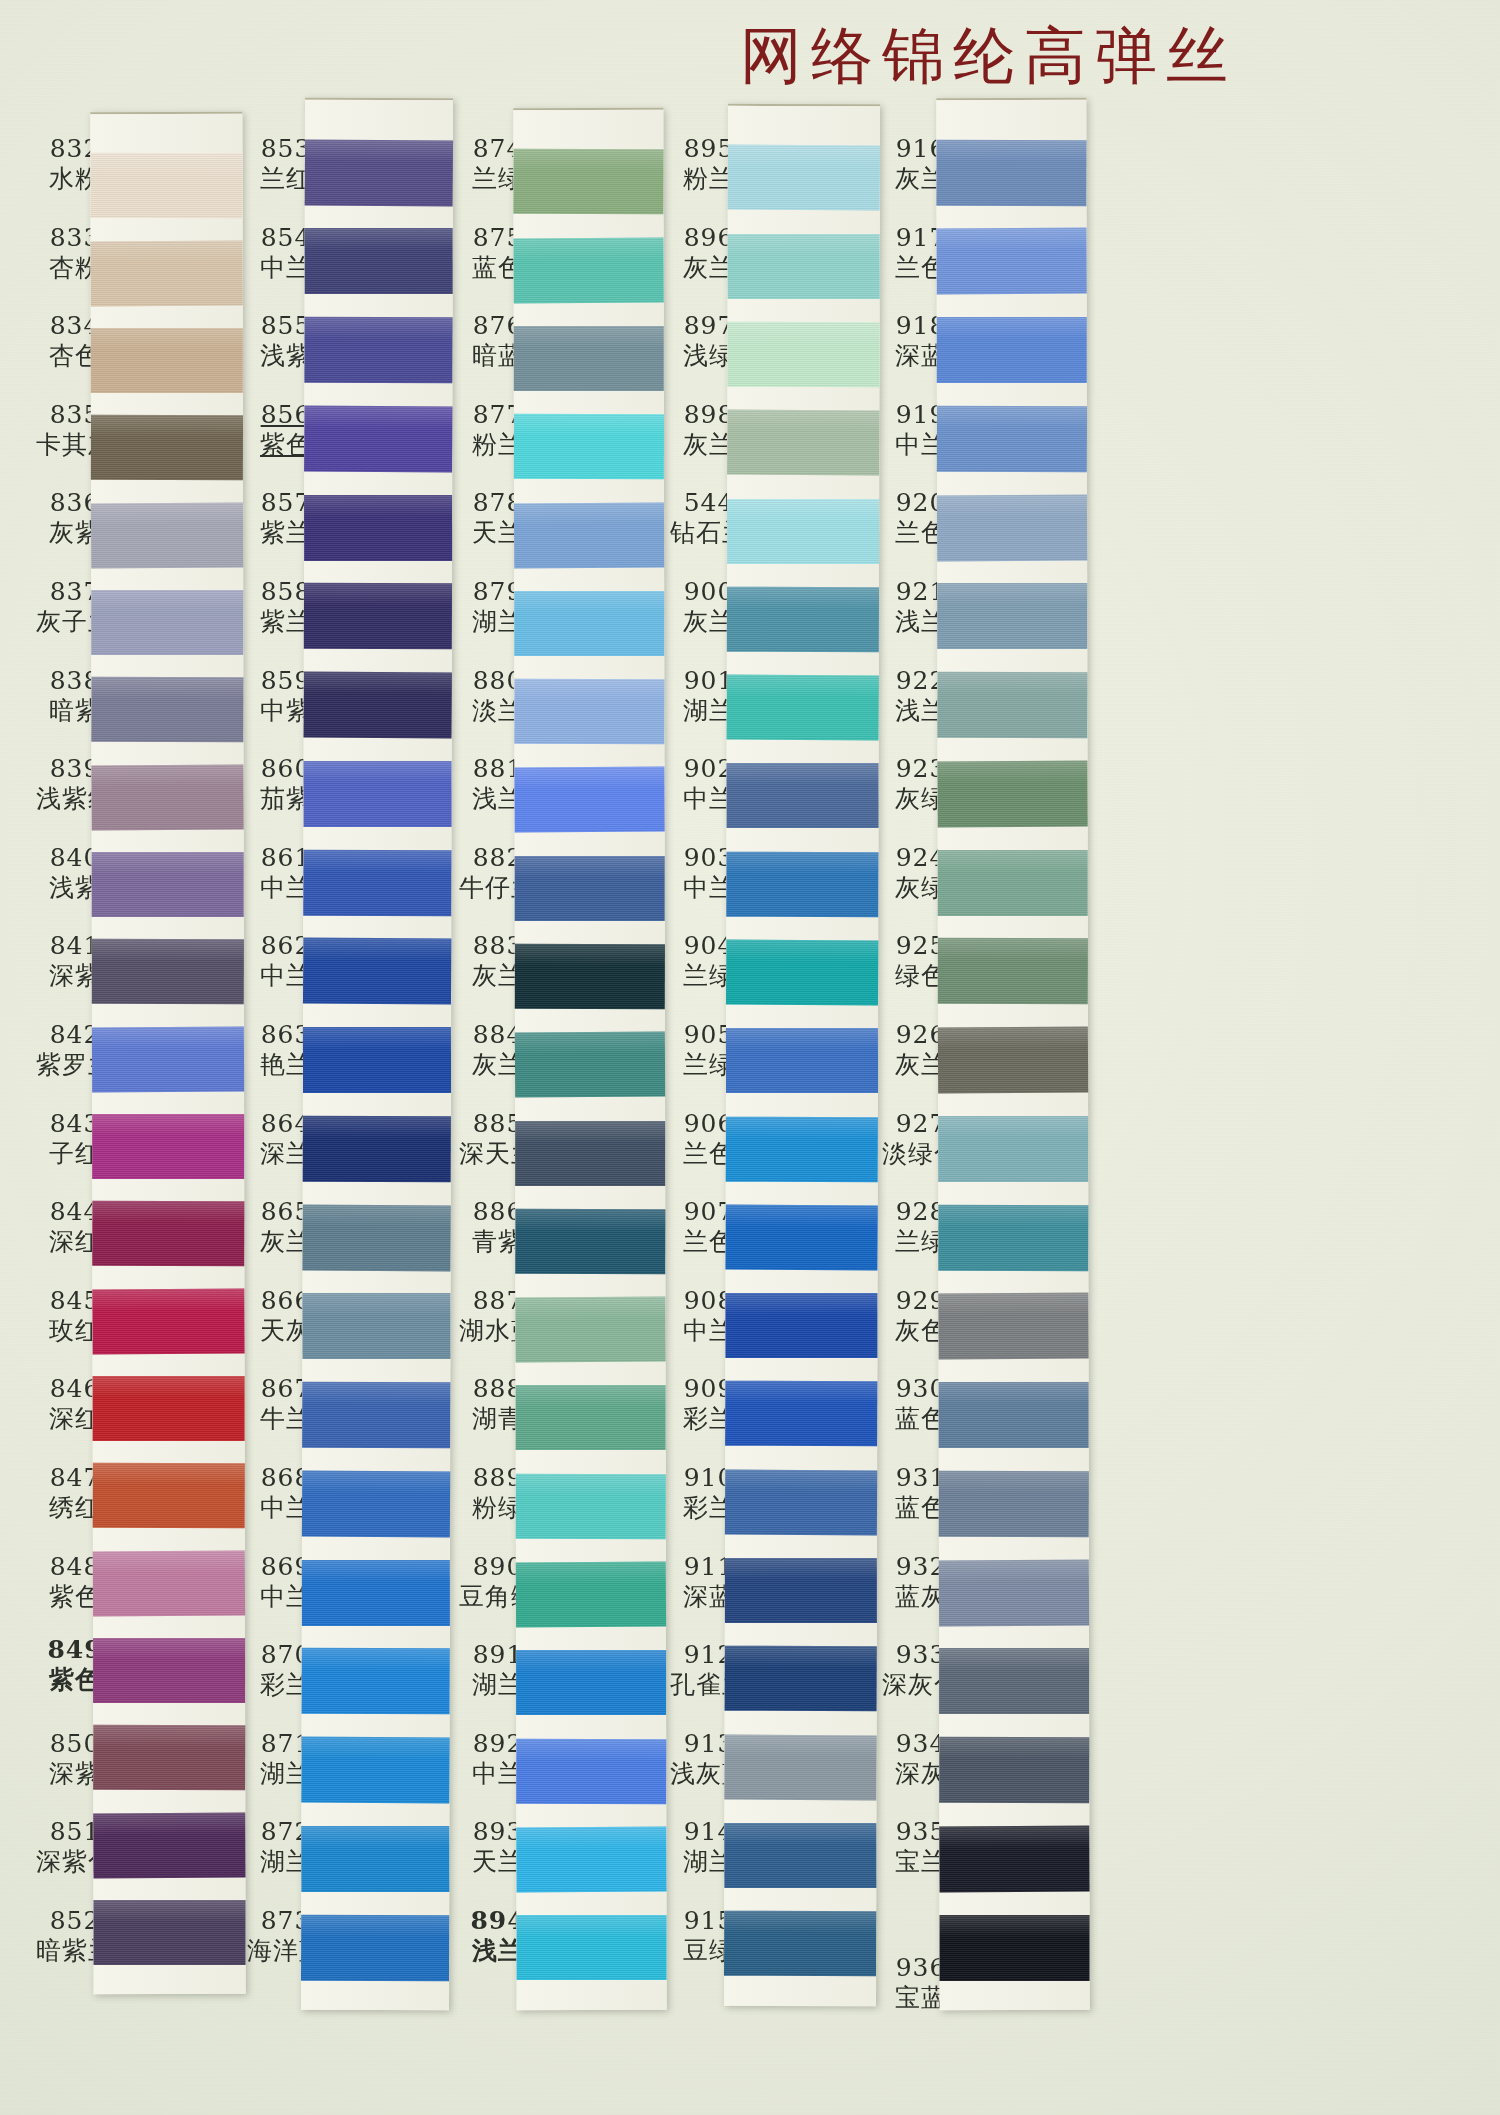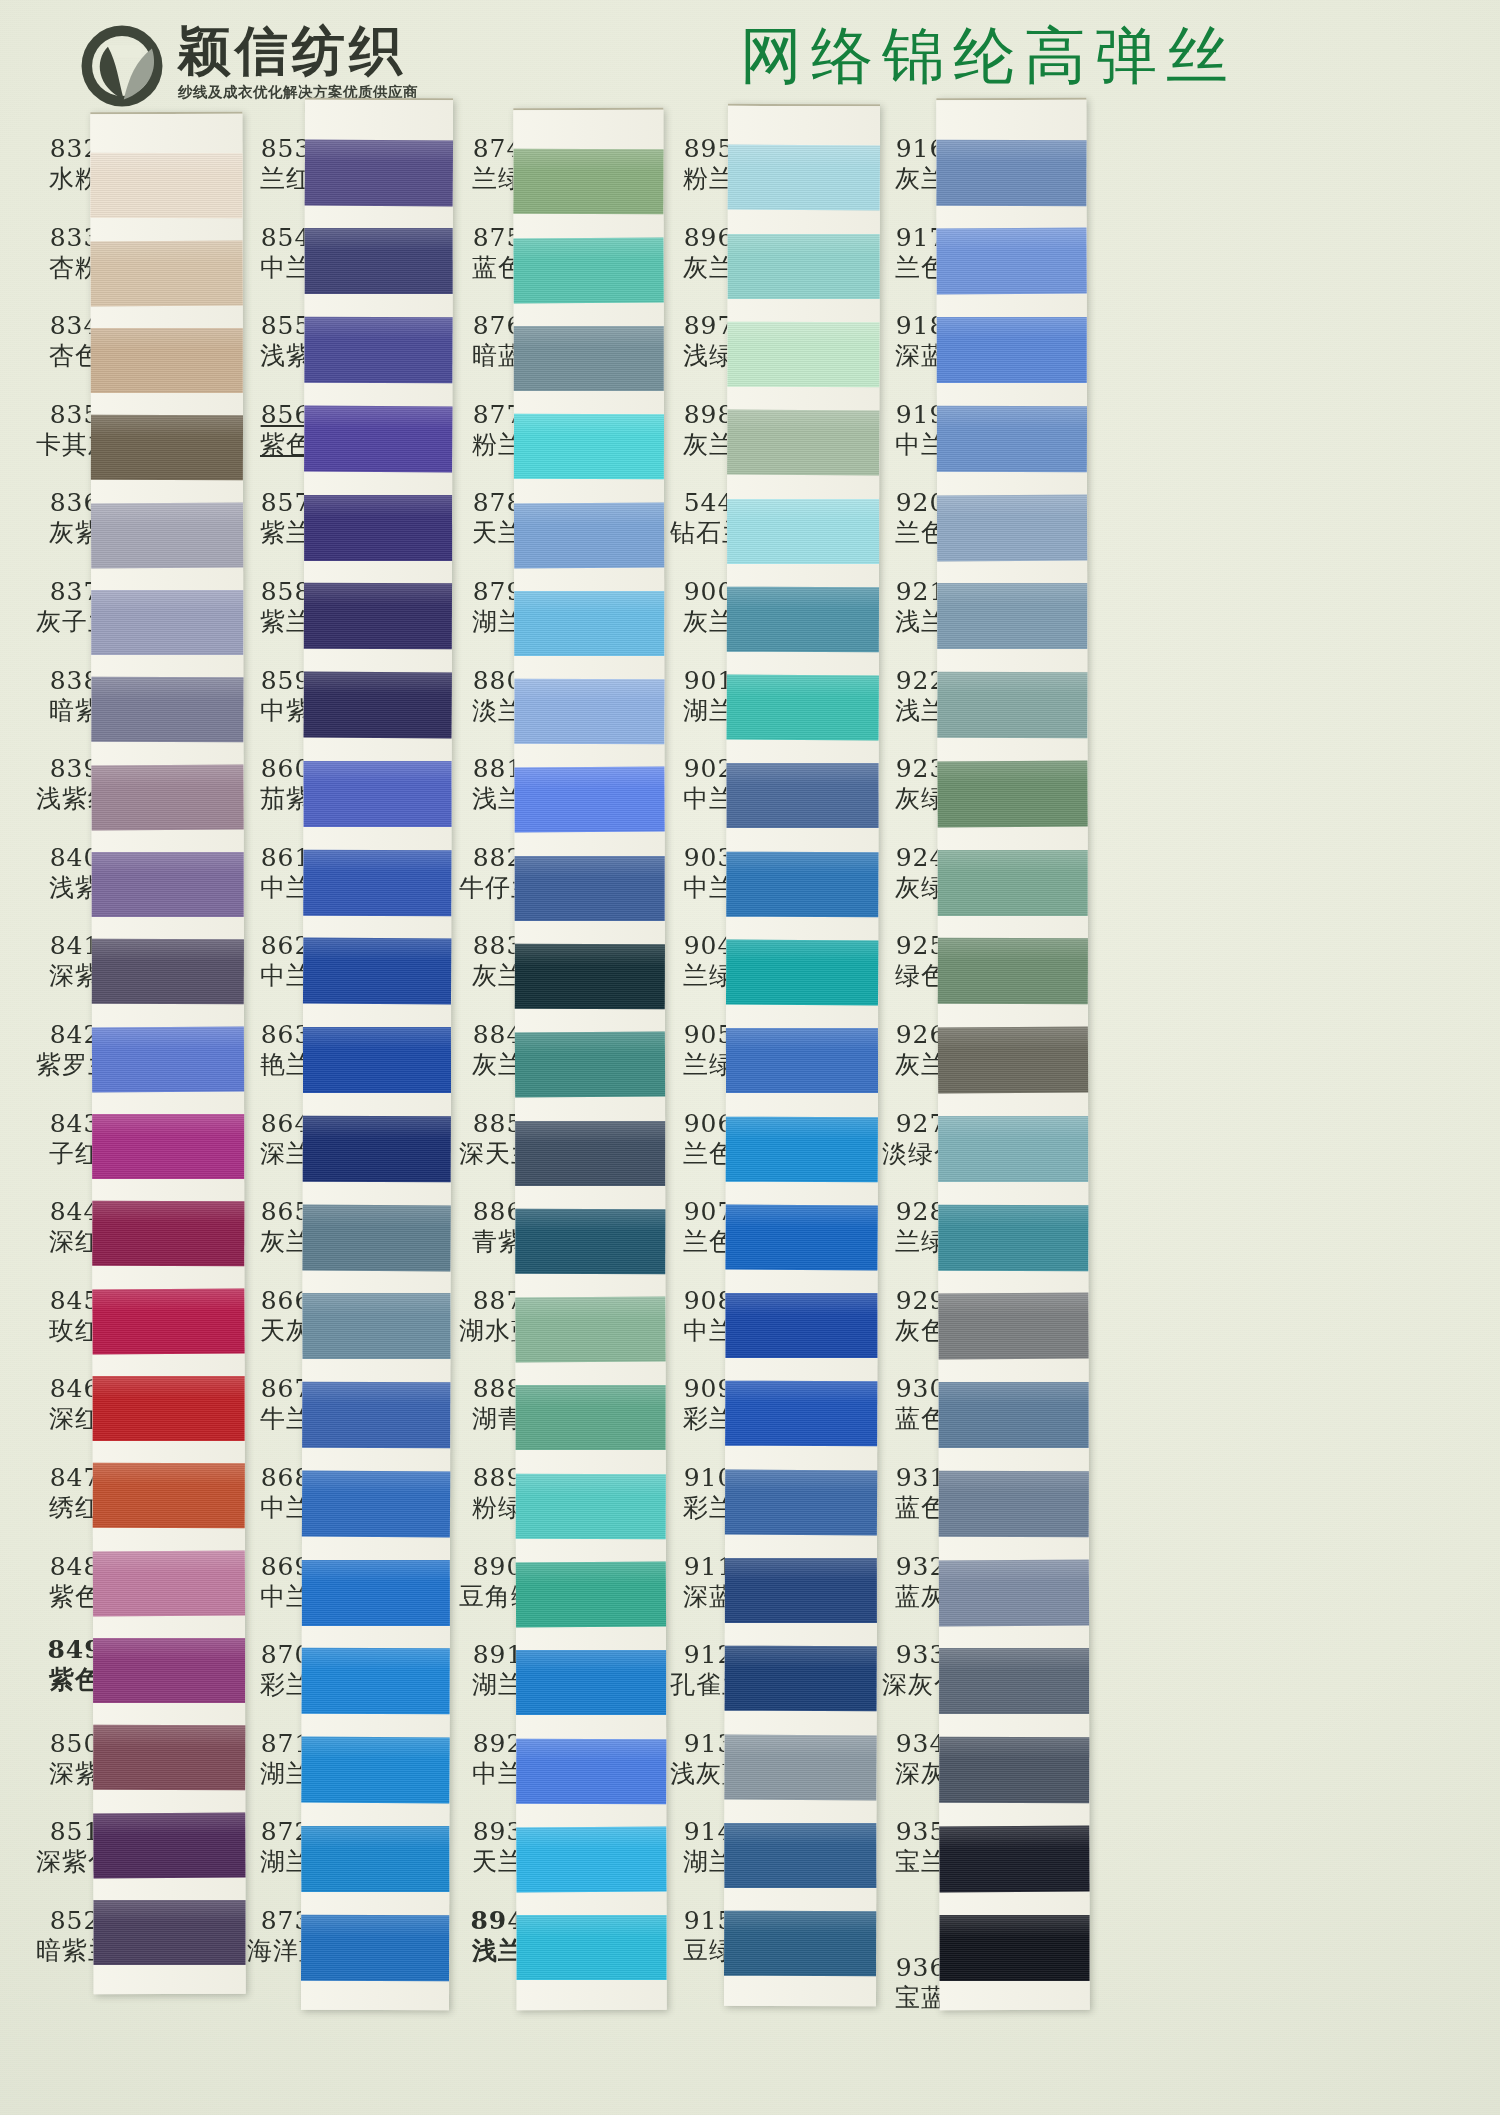--- a/index.html
+++ b/index.html
@@ -32,21 +32,21 @@
     font-weight:bold;font-size:53px;letter-spacing:4px;color:#33382f;
     line-height:58px;white-space:nowrap;
   }
   #brand-tag{
     font-size:14.5px;letter-spacing:.5px;color:#3b4037;
     margin-top:3px;white-space:nowrap;font-weight:bold;
   }
   #sheet-title{
     position:absolute;left:740px;top:14px;
     font-family:"DejaVu Serif","Liberation Serif",serif;
-    font-size:62px;letter-spacing:9px;color:#15803d;white-space:nowrap;
+    font-size:62px;letter-spacing:9px;color:#7f1d1d;white-space:nowrap;
   }
 
   
   #grid{position:absolute;left:0;top:118px;width:1500px;height:1990px;}
   .group{position:absolute;top:0;height:1990px;}
   .labels{position:absolute;left:0;top:0;width:122px;}
   .lab{
     position:absolute;left:0;width:122px;text-align:center;
     font-family:"DejaVu Serif","Liberation Serif",serif;
     color:#2c302a;
@@ -77,35 +77,20 @@
     background:linear-gradient(180deg,rgba(255,255,255,.18),rgba(255,255,255,0));
   }
 </style>
 </head>
 <body>
 
 <div id="paper"></div>
 <div id="grain"></div>
 
 <div id="header">
-  <div id="logo-wrap">
-    <div id="logo-mark">
-      <svg viewBox="0 0 100 100" width="88" height="88">
-        <path d="M50 4 A46 46 0 1 0 50 96 A46 46 0 1 0 50 4 Z
-                 M50 16 A34 34 0 1 1 50 84 A34 34 0 1 1 50 16 Z" fill="#3f463a" fill-rule="evenodd"></path>
-        <path d="M30 26 L72 26 L72 40 L44 40 Z" fill="#e9ecdc"></path>
-        <path d="M52 88 C22 74 18 44 34 28 C44 46 46 66 52 88 Z" fill="#3f463a"></path>
-        <path d="M52 88 C58 62 66 44 84 30 C92 54 80 78 52 88 Z" fill="#9aa094"></path>
-      </svg>
-    </div>
-    <div id="brand-text">
-      <div id="brand-name">颖信纺织</div>
-      <div id="brand-tag">纱线及成衣优化解决方案优质供应商</div>
-    </div>
-  </div>
   <div id="sheet-title">网络锦纶高弹丝</div>
 </div>
 
 <div id="grid">
     <div class="group" style="left: 0px;">
       <div class="labels" style="left: 14px;">
         <div class="lab" style="top: 16px;">
           <div class="num">832</div>
           <div class="nm">水粉</div>
         </div>

